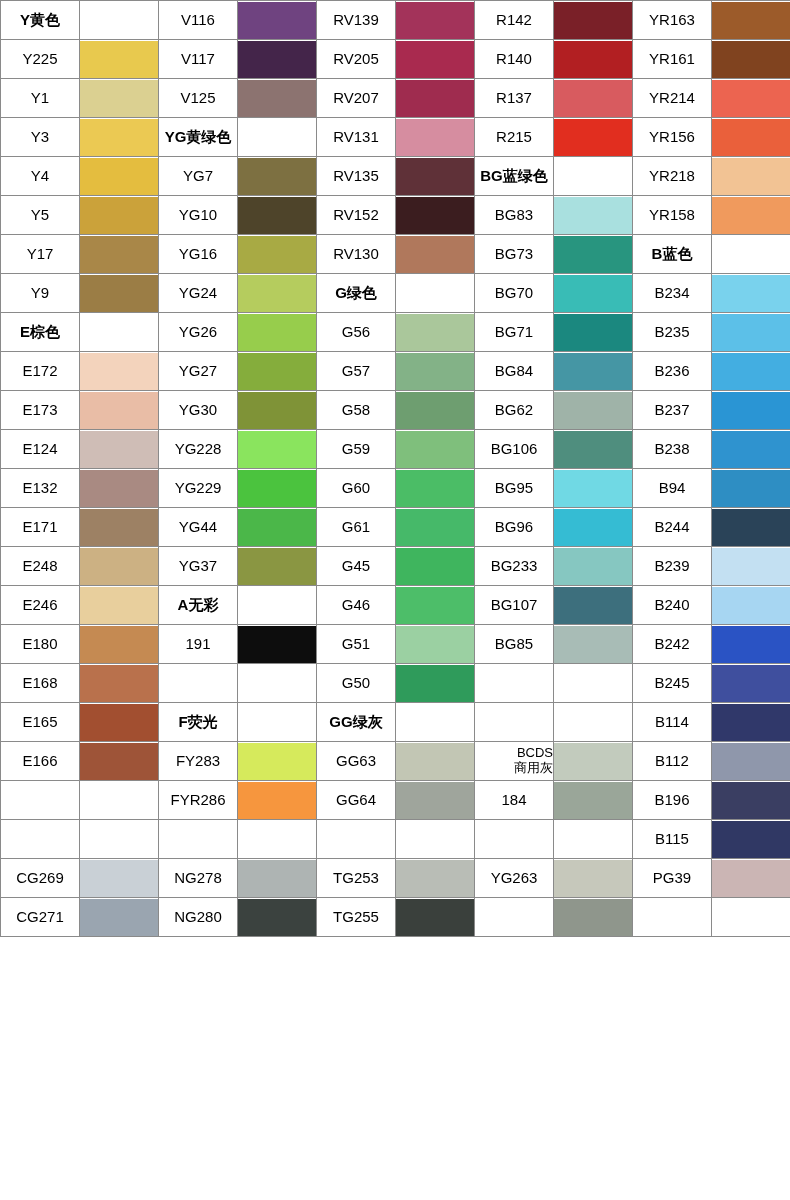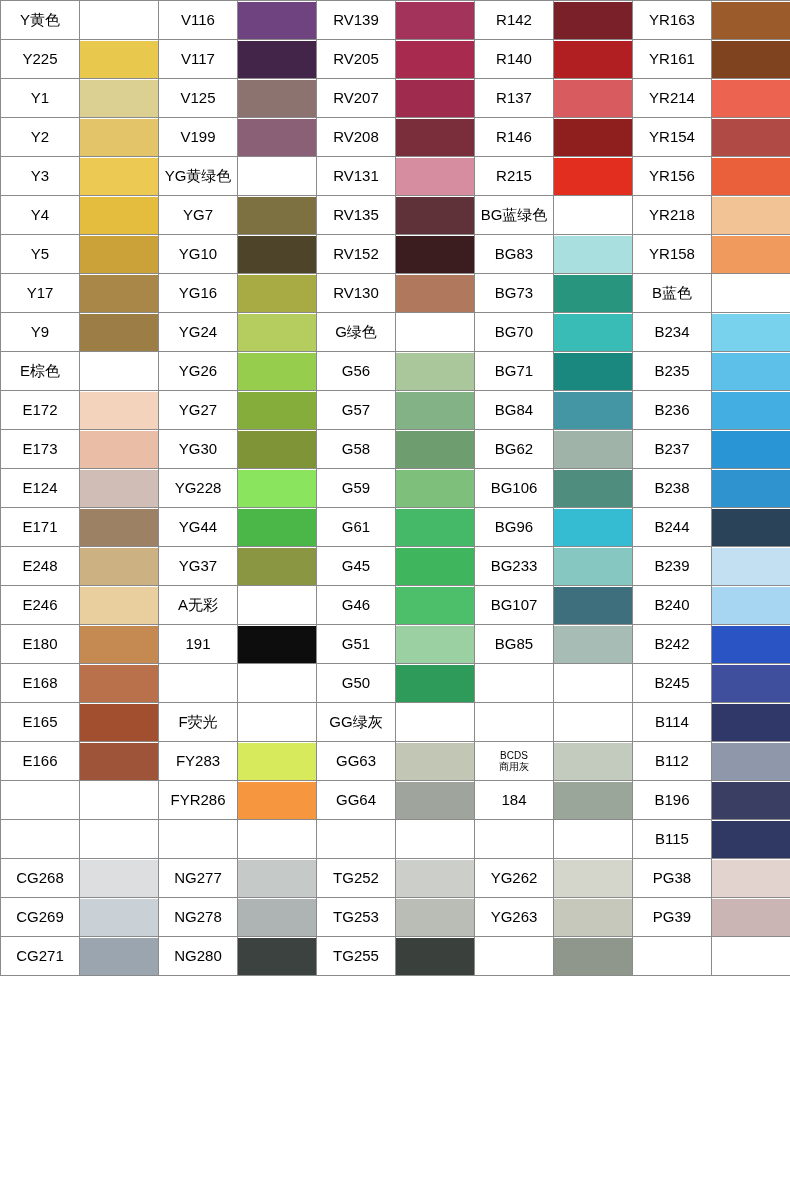--- a/index.html
+++ b/index.html
@@ -23,22 +23,22 @@
   td.lbl{
     width:79px;
     text-align:center;
     font-size:15px;
     color:#000;
     background:#fff;
     white-space:nowrap;
     overflow:hidden;
     line-height:1.05;
   }
-  td.lbl.hdr{ font-weight:normal; font-size:15px; }
-  td.lbl.small{ font-size:10px; line-height:1.15; }
+  td.lbl.hdr{ font-weight:bold; font-size:15px; }
+  td.lbl.small{ font-size:13px; line-height:1.15;text-align:right; }
   td.sw{
     width:79px;
     background:#fff;
   }
   td.sw .fill{
     display:block;
     width:100%;
     height:37px;
   }
   td.sw.empty{background:#fff;}
@@ -106,42 +106,20 @@
         <td class="lbl">R137</td>
         <td class="sw">
           <span class="fill" style="background: rgb(216, 91, 95);"></span>
         </td>
         <td class="lbl">YR214</td>
         <td class="sw">
           <span class="fill" style="background: rgb(236, 100, 80);"></span>
         </td>
       </tr>
       <tr>
-        <td class="lbl">Y2</td>
-        <td class="sw">
-          <span class="fill" style="background: rgb(228, 196, 104);"></span>
-        </td>
-        <td class="lbl">V199</td>
-        <td class="sw">
-          <span class="fill" style="background: rgb(138, 96, 118);"></span>
-        </td>
-        <td class="lbl">RV208</td>
-        <td class="sw">
-          <span class="fill" style="background: rgb(122, 46, 60);"></span>
-        </td>
-        <td class="lbl">R146</td>
-        <td class="sw">
-          <span class="fill" style="background: rgb(142, 31, 30);"></span>
-        </td>
-        <td class="lbl">YR154</td>
-        <td class="sw">
-          <span class="fill" style="background: rgb(176, 74, 68);"></span>
-        </td>
-      </tr>
-      <tr>
         <td class="lbl">Y3</td>
         <td class="sw">
           <span class="fill" style="background: rgb(235, 201, 83);"></span>
         </td>
         <td class="lbl hdr">YG黄绿色</td>
         <td class="sw empty"></td>
         <td class="lbl">RV131</td>
         <td class="sw">
           <span class="fill" style="background: rgb(214, 141, 160);"></span>
         </td>
@@ -316,20 +294,42 @@
         <td class="lbl">BG106</td>
         <td class="sw">
           <span class="fill" style="background: rgb(79, 142, 126);"></span>
         </td>
         <td class="lbl">B238</td>
         <td class="sw">
           <span class="fill" style="background: rgb(47, 147, 207);"></span>
         </td>
       </tr>
       <tr>
+        <td class="lbl">E132</td>
+        <td class="sw">
+          <span class="fill" style="background: rgb(169, 138, 130);"></span>
+        </td>
+        <td class="lbl">YG229</td>
+        <td class="sw">
+          <span class="fill" style="background: rgb(75, 195, 62);"></span>
+        </td>
+        <td class="lbl">G60</td>
+        <td class="sw">
+          <span class="fill" style="background: rgb(75, 189, 102);"></span>
+        </td>
+        <td class="lbl">BG95</td>
+        <td class="sw">
+          <span class="fill" style="background: rgb(112, 217, 228);"></span>
+        </td>
+        <td class="lbl">B94</td>
+        <td class="sw">
+          <span class="fill" style="background: rgb(46, 142, 195);"></span>
+        </td>
+      </tr>
+      <tr>
         <td class="lbl">E171</td>
         <td class="sw">
           <span class="fill" style="background: rgb(157, 129, 100);"></span>
         </td>
         <td class="lbl">YG44</td>
         <td class="sw">
           <span class="fill" style="background: rgb(75, 183, 73);"></span>
         </td>
         <td class="lbl">G61</td>
         <td class="sw">
@@ -489,42 +489,20 @@
         <td class="sw empty"></td>
         <td class="lbl"></td>
         <td class="sw empty"></td>
         <td class="lbl"></td>
         <td class="sw empty"></td>
         <td class="lbl"></td>
         <td class="sw empty"></td>
         <td class="lbl">B115</td>
         <td class="sw">
           <span class="fill" style="background: rgb(48, 56, 100);"></span>
-        </td>
-      </tr>
-      <tr>
-        <td class="lbl">CG268</td>
-        <td class="sw">
-          <span class="fill" style="background: rgb(220, 222, 224);"></span>
-        </td>
-        <td class="lbl">NG277</td>
-        <td class="sw">
-          <span class="fill" style="background: rgb(197, 201, 200);"></span>
-        </td>
-        <td class="lbl">TG252</td>
-        <td class="sw">
-          <span class="fill" style="background: rgb(204, 207, 201);"></span>
-        </td>
-        <td class="lbl">YG262</td>
-        <td class="sw">
-          <span class="fill" style="background: rgb(212, 214, 203);"></span>
-        </td>
-        <td class="lbl">PG38</td>
-        <td class="sw">
-          <span class="fill" style="background: rgb(226, 211, 206);"></span>
         </td>
       </tr>
       <tr>
         <td class="lbl">CG269</td>
         <td class="sw">
           <span class="fill" style="background: rgb(201, 208, 214);"></span>
         </td>
         <td class="lbl">NG278</td>
         <td class="sw">
           <span class="fill" style="background: rgb(174, 180, 179);"></span>

